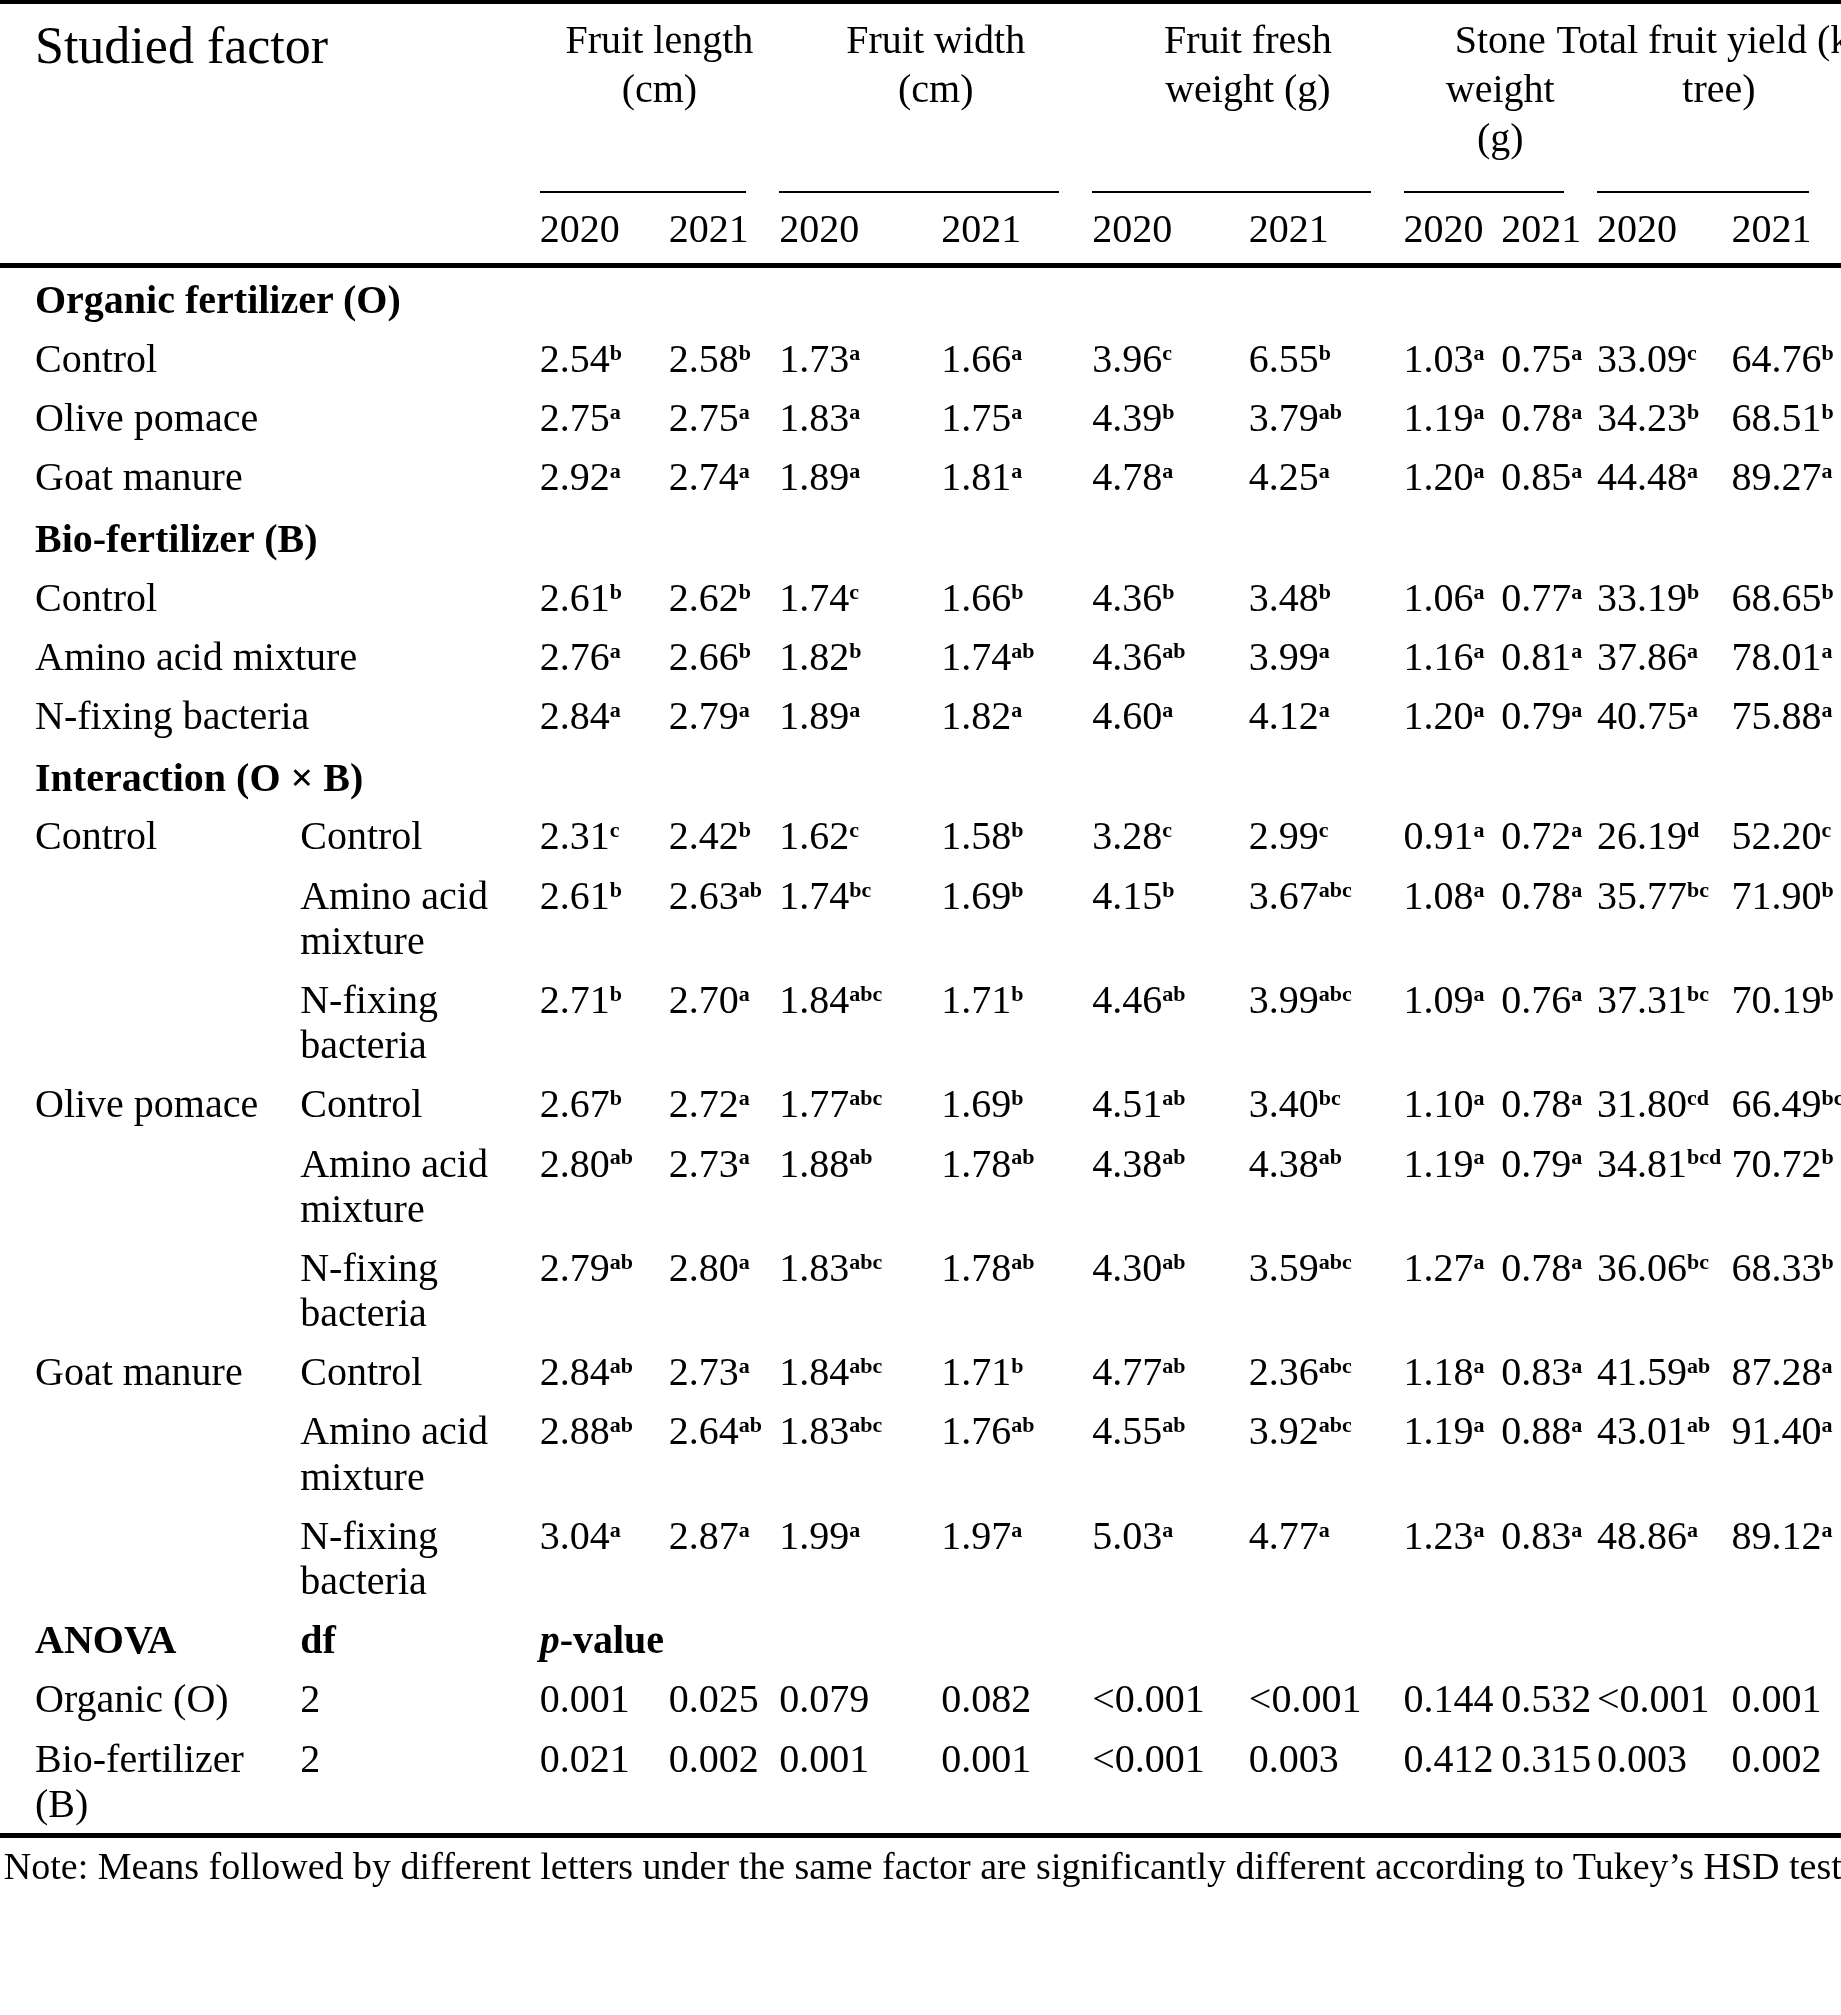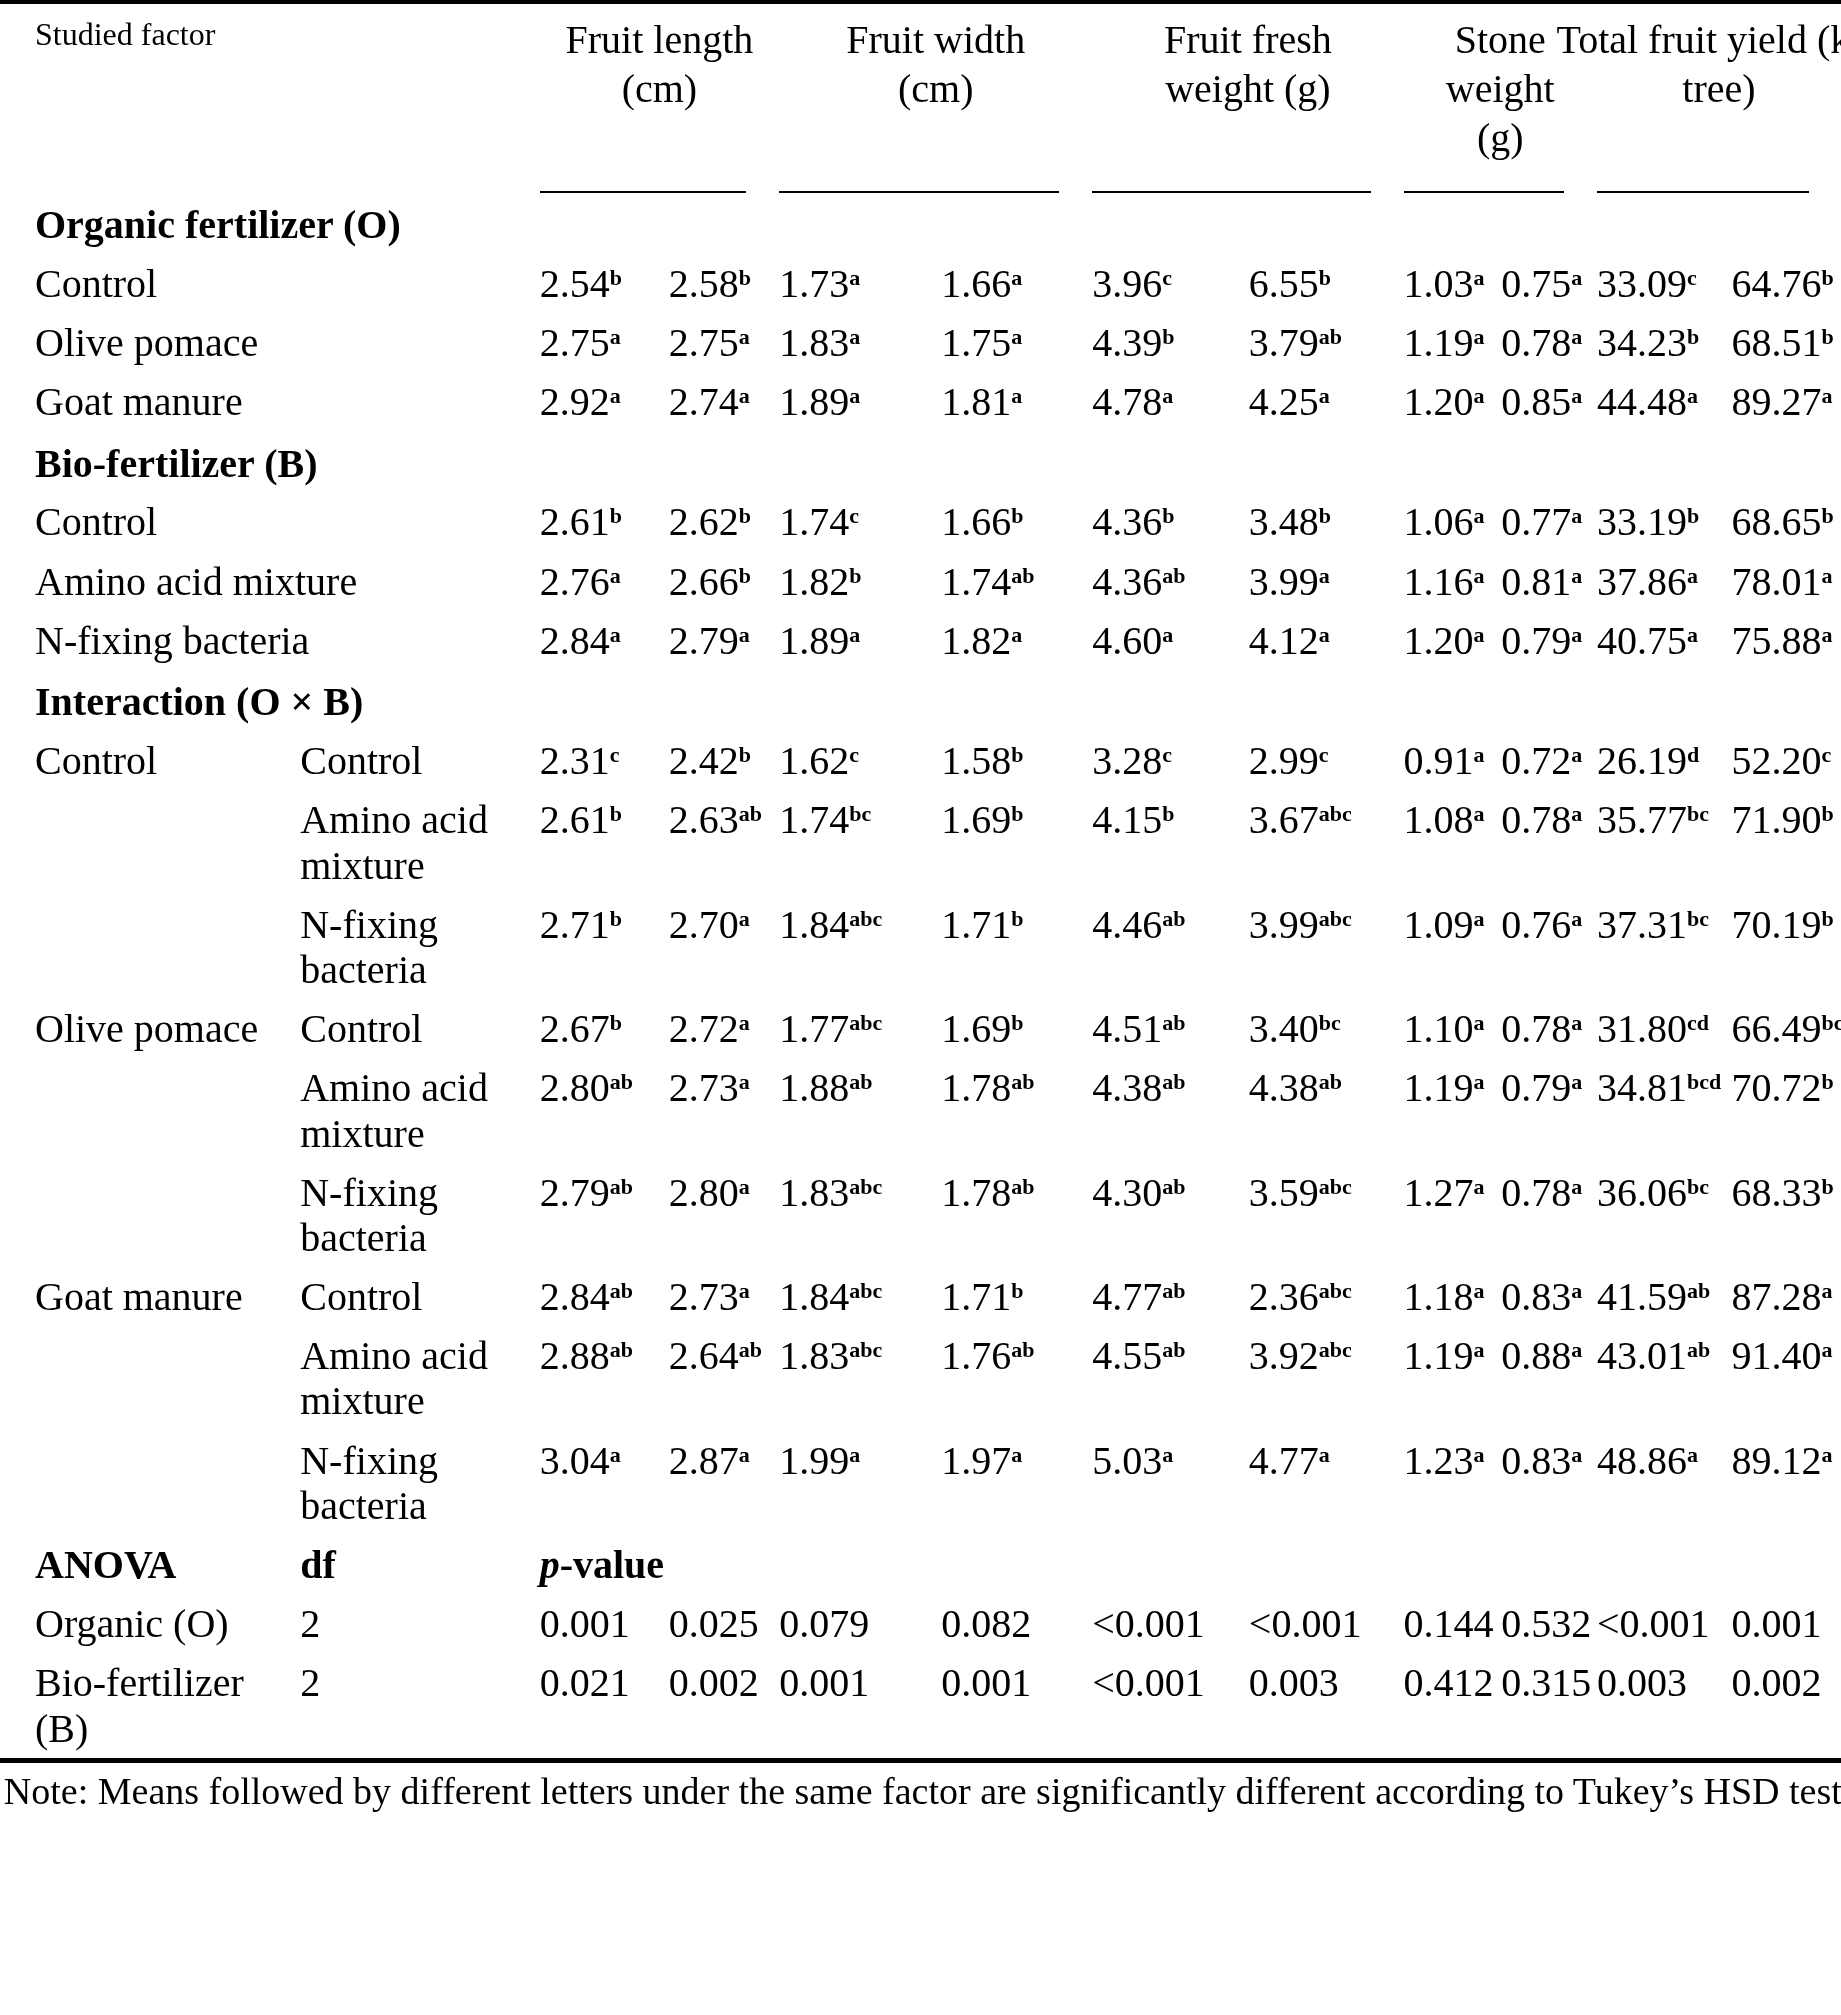--- a/index.html
+++ b/index.html
@@ -22,21 +22,21 @@
     border-bottom: 5.2px solid #000;
     font-size: 40px;
   }
   col.c1 { width: 16.3%; } col.c2 { width: 13.0%; }
   col.c3 { width: 7.0%; }  col.c4 { width: 6.0%; }
   col.c5 { width: 8.8%; }  col.c6 { width: 8.2%; }
   col.c7 { width: 8.5%; }  col.c8 { width: 8.4%; }
   col.c9 { width: 5.3%; }  col.c10 { width: 5.2%; }
   col.c11 { width: 7.3%; } col.c12 { width: 6.0%; }
   th, td { vertical-align: top; text-align: left; font-weight: 400; padding: 0; }
-  th.sf { padding: 12.2px 0 0 35px; font-size: 32px; }
+  th.sf { padding: 12.2px 0 0 35px; font-size: 52px; }
   th.ghead { padding-top: 12.2px; text-align: center; line-height: 1.22; overflow: visible; }
   .gl { margin: 0 auto; text-align: center; }
   .gl.g0, .gl.g1, .gl.g2 { max-width: 221px; }
   .gl.g3 { max-width: 146px; }
   .gl.g4 { width: 372px; margin-left: -64px; }
   tr.rulerow th { height: 30px; vertical-align: bottom; }
   .grule { border-top: 2.8px solid #000; height: 0; margin-right: 33px; }
   th.yr { padding: 14px 0 12.2px 0; line-height: 1.1; }
   tr.years th { border-bottom: 5.2px solid #000; }
   td.section { font-weight: 700; padding: 9.4px 0 6.6px 35px; line-height: 1.13; }
@@ -106,20 +106,33 @@
         <th colspan="2">
             <div class="grule"></div>
           </th>
         <th colspan="2">
             <div class="grule"></div>
           </th>
         <th colspan="2">
             <div class="grule"></div>
           </th>
       </tr>
+      <tr class="years">
+        <th colspan="2"></th>
+        <th class="yr">2020</th>
+        <th class="yr">2021</th>
+        <th class="yr">2020</th>
+        <th class="yr">2021</th>
+        <th class="yr">2020</th>
+        <th class="yr">2021</th>
+        <th class="yr">2020</th>
+        <th class="yr">2021</th>
+        <th class="yr">2020</th>
+        <th class="yr">2021</th>
+      </tr>
     </thead>
     <tbody id="tbody">
         <tr>
           <td class="section" colspan="12">Organic fertilizer (O)</td>
         </tr>
         <tr>
           <td class="f1" colspan="2">Control</td>
           <td class="num"><span>2.54</span><sup>b</sup></td>
           <td class="num"><span>2.58</span><sup>b</sup></td>
           <td class="num"><span>1.73</span><sup>a</sup></td>

